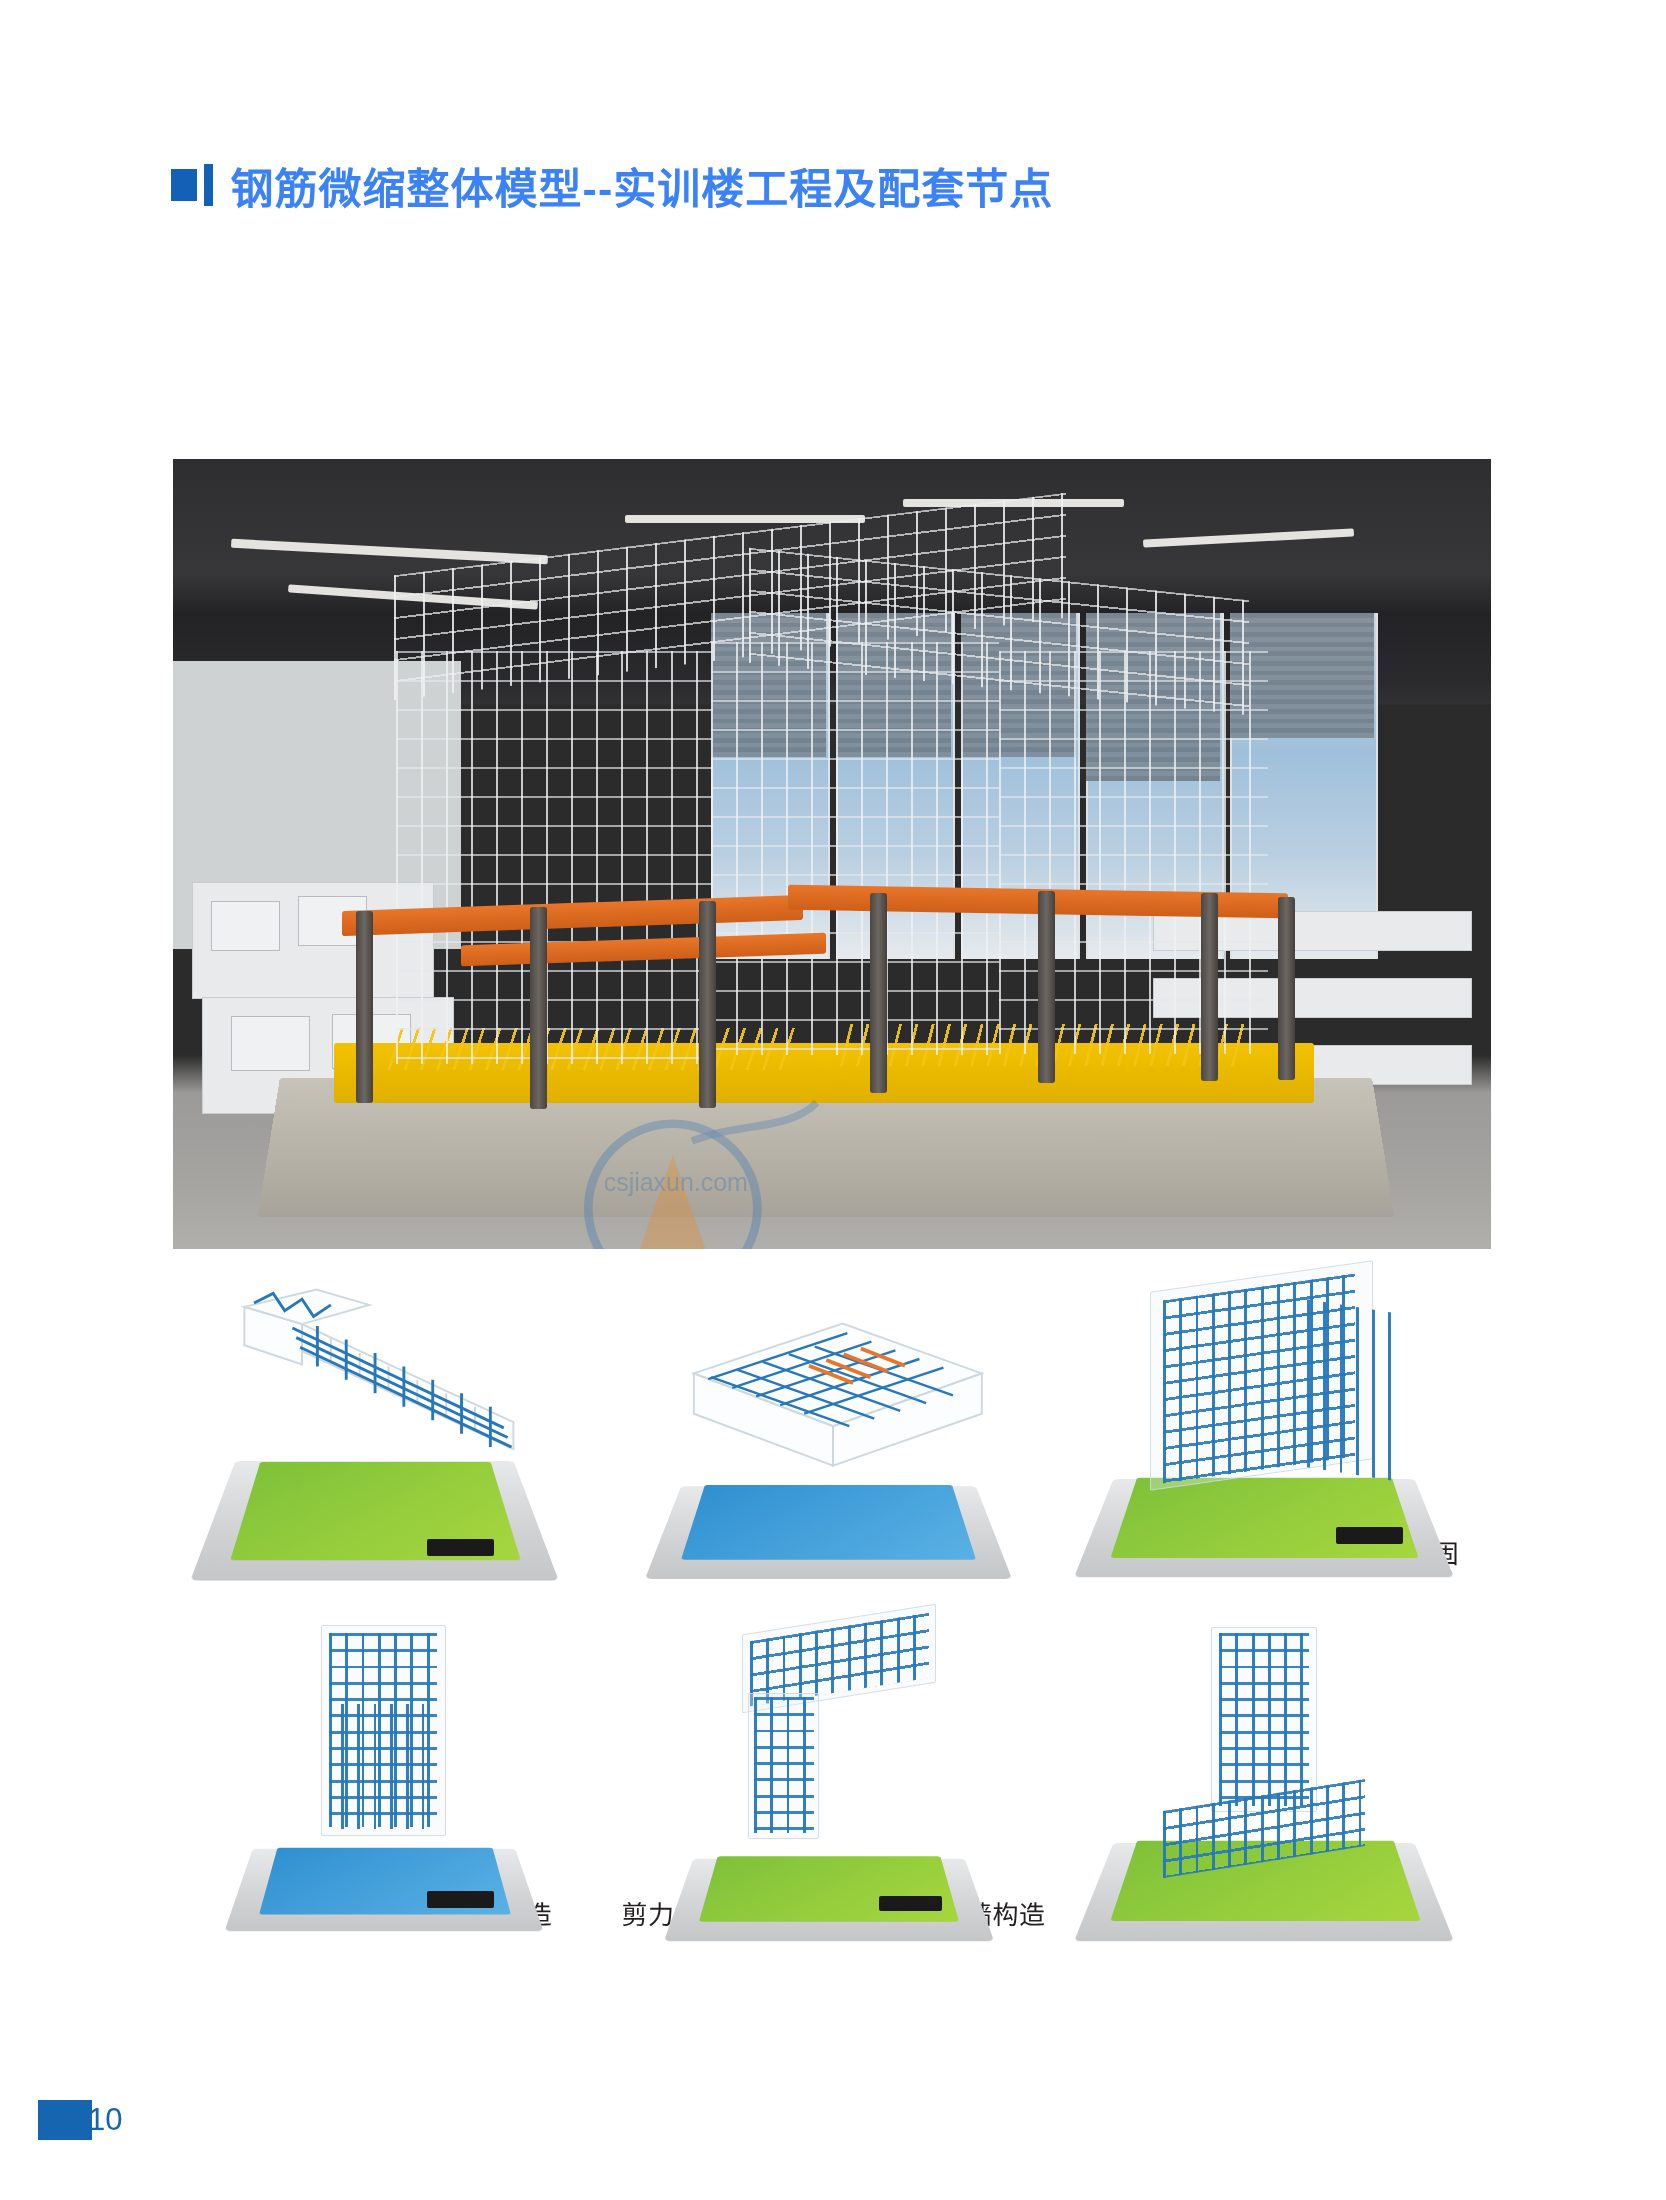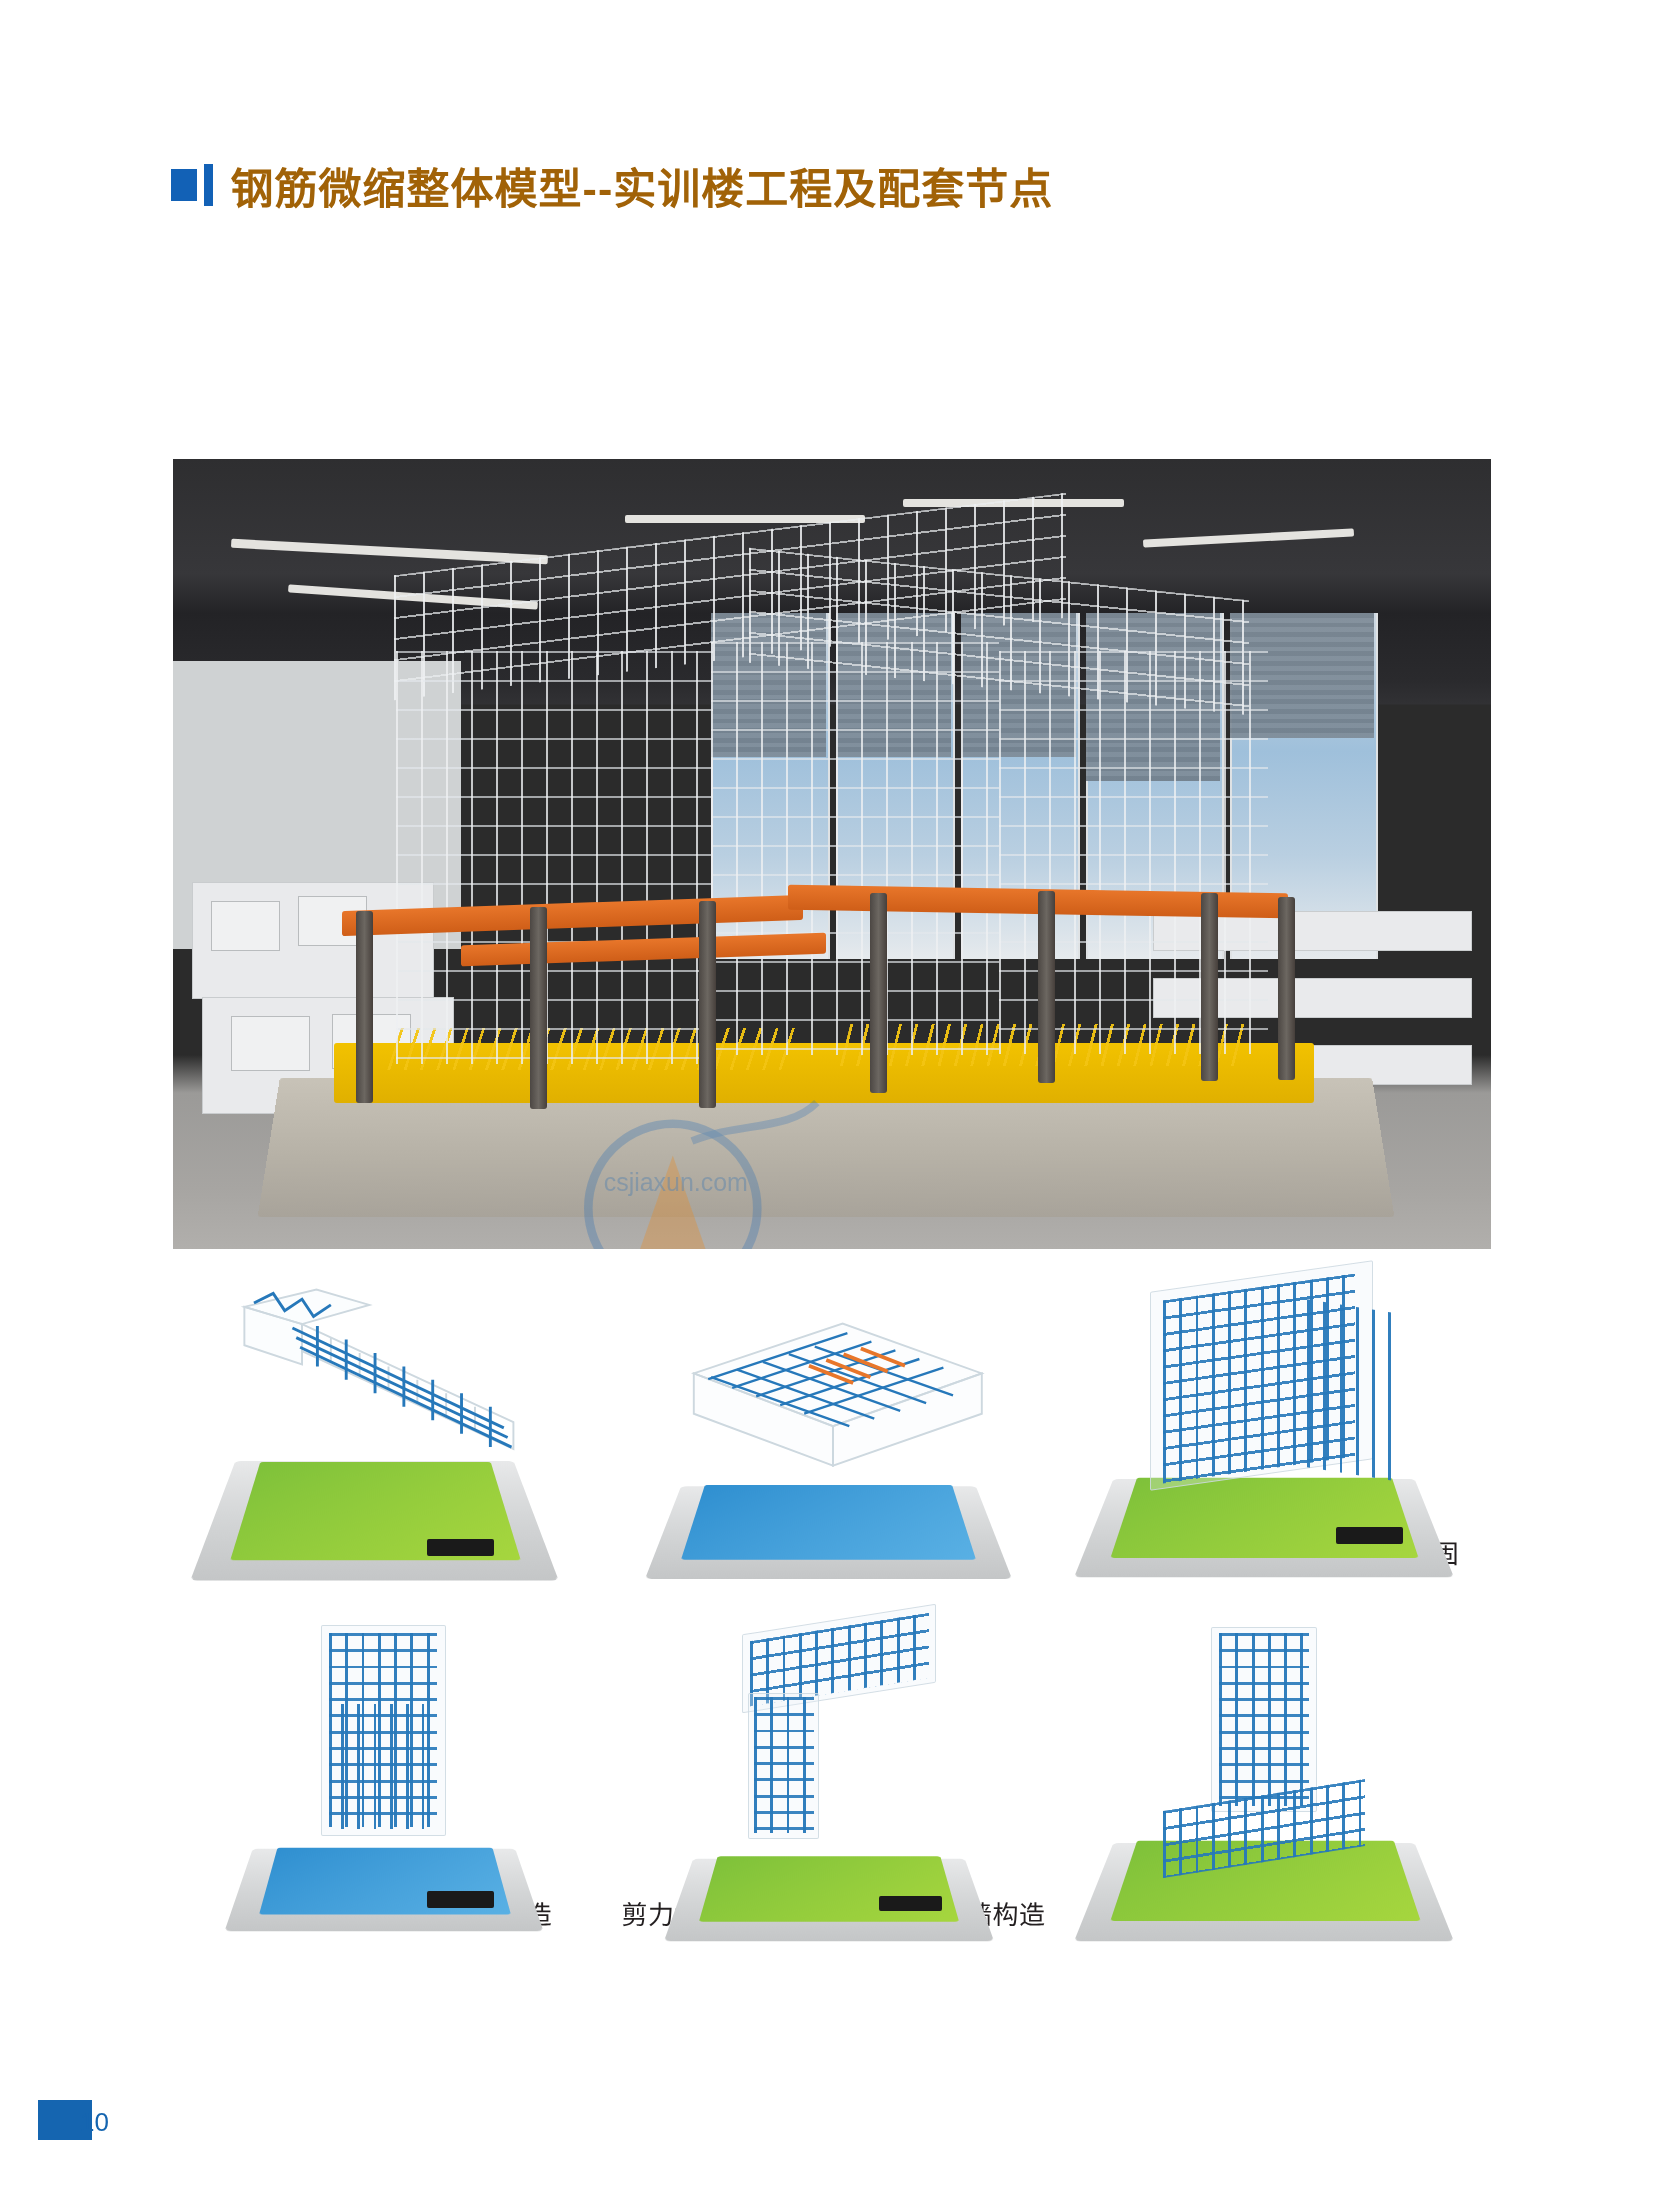--- a/index.html
+++ b/index.html
@@ -43,21 +43,21 @@
     background: #1261b6;
   }
   .mark-bar {
     width: 9.6px;
     height: 42px;
     background: #1261b6;
   }
   .title-text {
     font-size: 43px;
     font-weight: bold;
-    color: #a16207;
+    color: #3b82f6;
     letter-spacing: 1px;
     white-space: nowrap;
   }
 
   
   .intro {
     position: absolute;
     left: 171px;
     top: 252px;
     width: 1318px;
@@ -249,23 +249,23 @@
   .footer-tab {
     position: absolute;
     left: 38px;
     bottom: 61px;
     width: 54px;
     height: 40px;
     background: #1565b0;
   }
   .footer-num {
     position: absolute;
-    left: 80px;
+    left: 88px;
     bottom: 63px;
-    font-size: 26px;
+    font-size: 31px;
     color: #1565b0;
     font-weight: normal;
   }
 </style>
 </head>
 <body>
 
 <div class="page">
 
   <div class="title-row">

